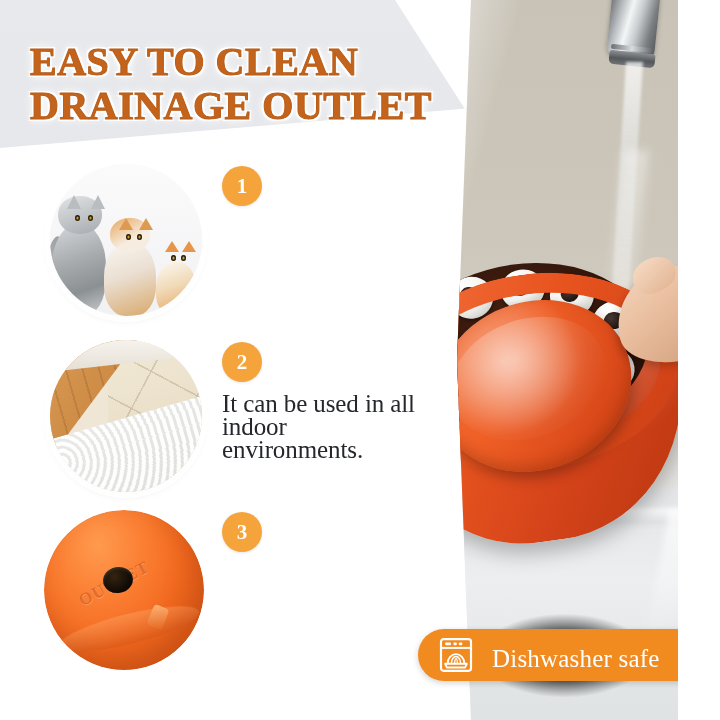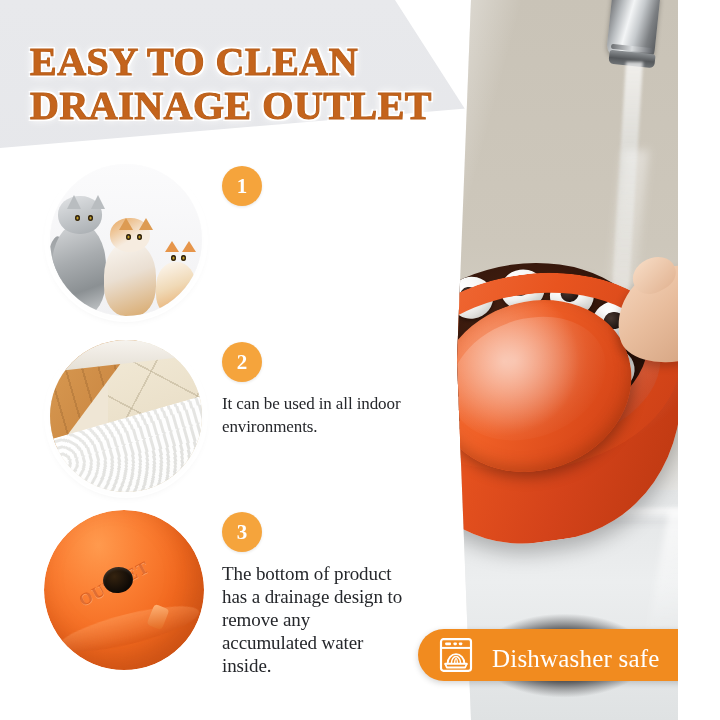--- a/index.html
+++ b/index.html
@@ -348,21 +348,21 @@
   }
   .feature-text {
     position:absolute; left:222px; top:56px;
     width:196px;
     font-size:19.5px;
     line-height:23px;
     font-weight:500;
     color:#25272b;
     letter-spacing:-0.1px;
   }
-  .feature.f2 .feature-text { font-size:17px; line-height:23px; }
+  .feature.f2 .feature-text { font-size:25px; line-height:23px; }
   .feature.f3 .badge-num { top:8px; }
   .feature.f3 .feature-text { top:58px; font-size:19px; line-height:23px; width:186px; }
 
   
   .dw-badge {
     position:absolute; left:418px; top:629px;
     width:302px; height:52px;
     background:#f18b1f;
     border-radius:26px 0 0 26px;
     display:flex; align-items:center;
@@ -483,21 +483,20 @@
 
     <div class="feature f3">
       <div class="thumb thumb-outlet">
         <div class="outlet-disc"></div>
         <div class="outlet-groove"></div>
         <div class="outlet-word">OUTLET</div>
         <div class="outlet-hole"></div>
         <div class="outlet-tab"></div>
       </div>
       <div class="badge-num">3</div>
-      <div class="feature-text">The bottom of product has a drainage design to remove any accumulated water inside.</div>
     </div>
 
   </div>
 
   <div class="dw-badge">
     <svg class="dw-icon" viewBox="0 0 48 48" fill="none">
       <rect x="6" y="5" width="36" height="38" rx="3" stroke="#ffffff" stroke-width="2.6"></rect>
       <line x1="6" y1="15.5" x2="42" y2="15.5" stroke="#ffffff" stroke-width="2.4"></line>
       <rect x="11" y="9" width="7" height="3.2" rx="1" fill="#ffffff"></rect>
       <rect x="21" y="9" width="4" height="3.2" rx="1" fill="#ffffff"></rect>

